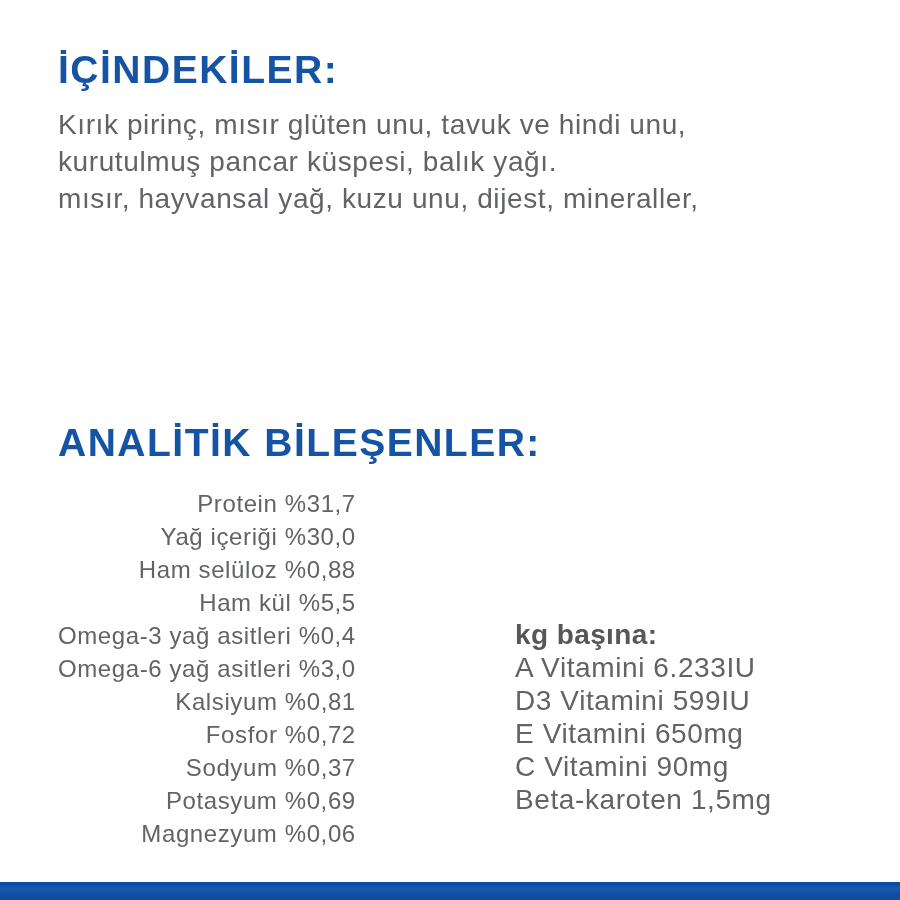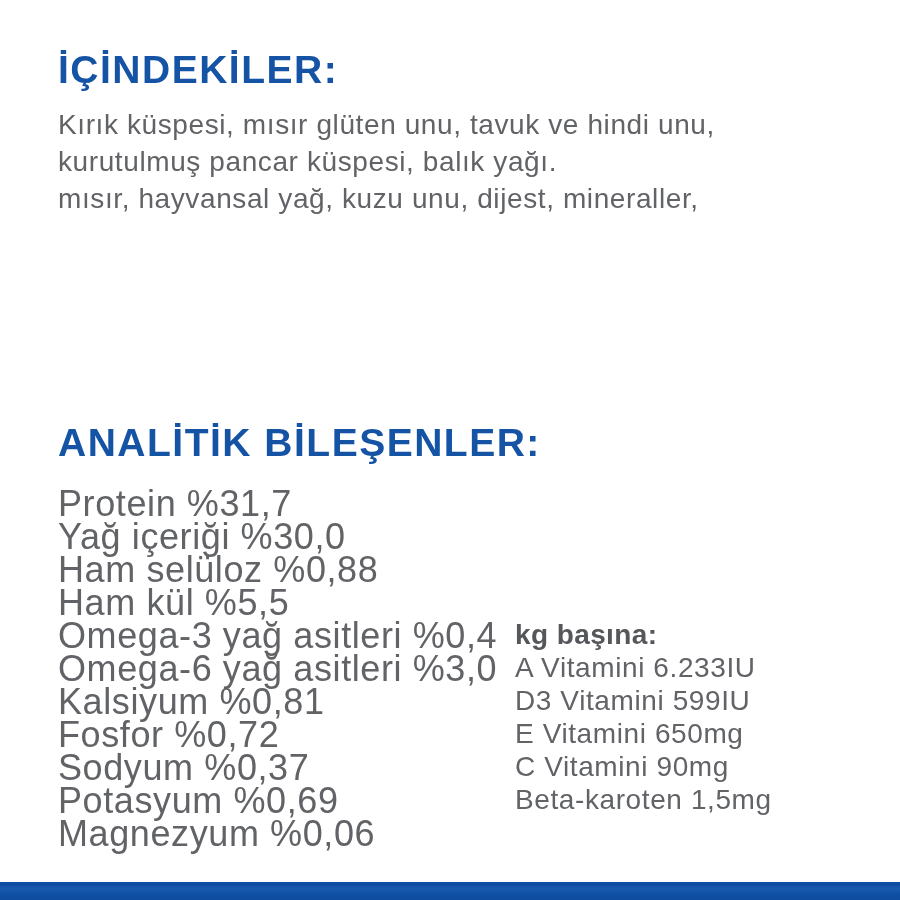--- a/index.html
+++ b/index.html
@@ -32,24 +32,25 @@
     color: #616366;
     font-size: 28px;
     line-height: 37px;
     letter-spacing: 0.6px;
     font-weight: 400;
   }
   .components-list {
     position: absolute;
     left: 58px; top: 487px;
     color: #616366;
-    font-size: 36px;
+    font-size: 24px;
     line-height: 33px;
     letter-spacing: 0.6px;
     font-weight: 400;
+    text-align: right;
   }
   .per-kg-block {
     position: absolute;
     left: 515px; top: 618px;
     color: #616366;
     font-size: 28px;
     line-height: 33px;
     letter-spacing: 0.6px;
   }
   .per-kg-heading {
@@ -66,21 +67,21 @@
   }
 </style>
 </head>
 <body>
 
 <div class="page">
 
   <h1 class="section-heading" id="ingredients-heading">İÇİNDEKİLER:</h1>
 
   <div class="ingredients-text">
-    <span class="list-line">Kırık küspesi, mısır glüten unu, tavuk ve hindi unu,</span>
+    <span class="list-line">Kırık pirinç, mısır glüten unu, tavuk ve hindi unu,</span>
     <span class="list-line">kurutulmuş pancar küspesi, balık yağı.</span>
     <span class="list-line">mısır, hayvansal yağ, kuzu unu, dijest, mineraller,</span>
   </div>
 
   <h1 class="section-heading" id="analytical-heading">ANALİTİK BİLEŞENLER:</h1>
 
   <div class="components-list">
     <span class="list-line">Protein %31,7</span>
     <span class="list-line">Yağ içeriği %30,0</span>
     <span class="list-line">Ham selüloz %0,88</span>

